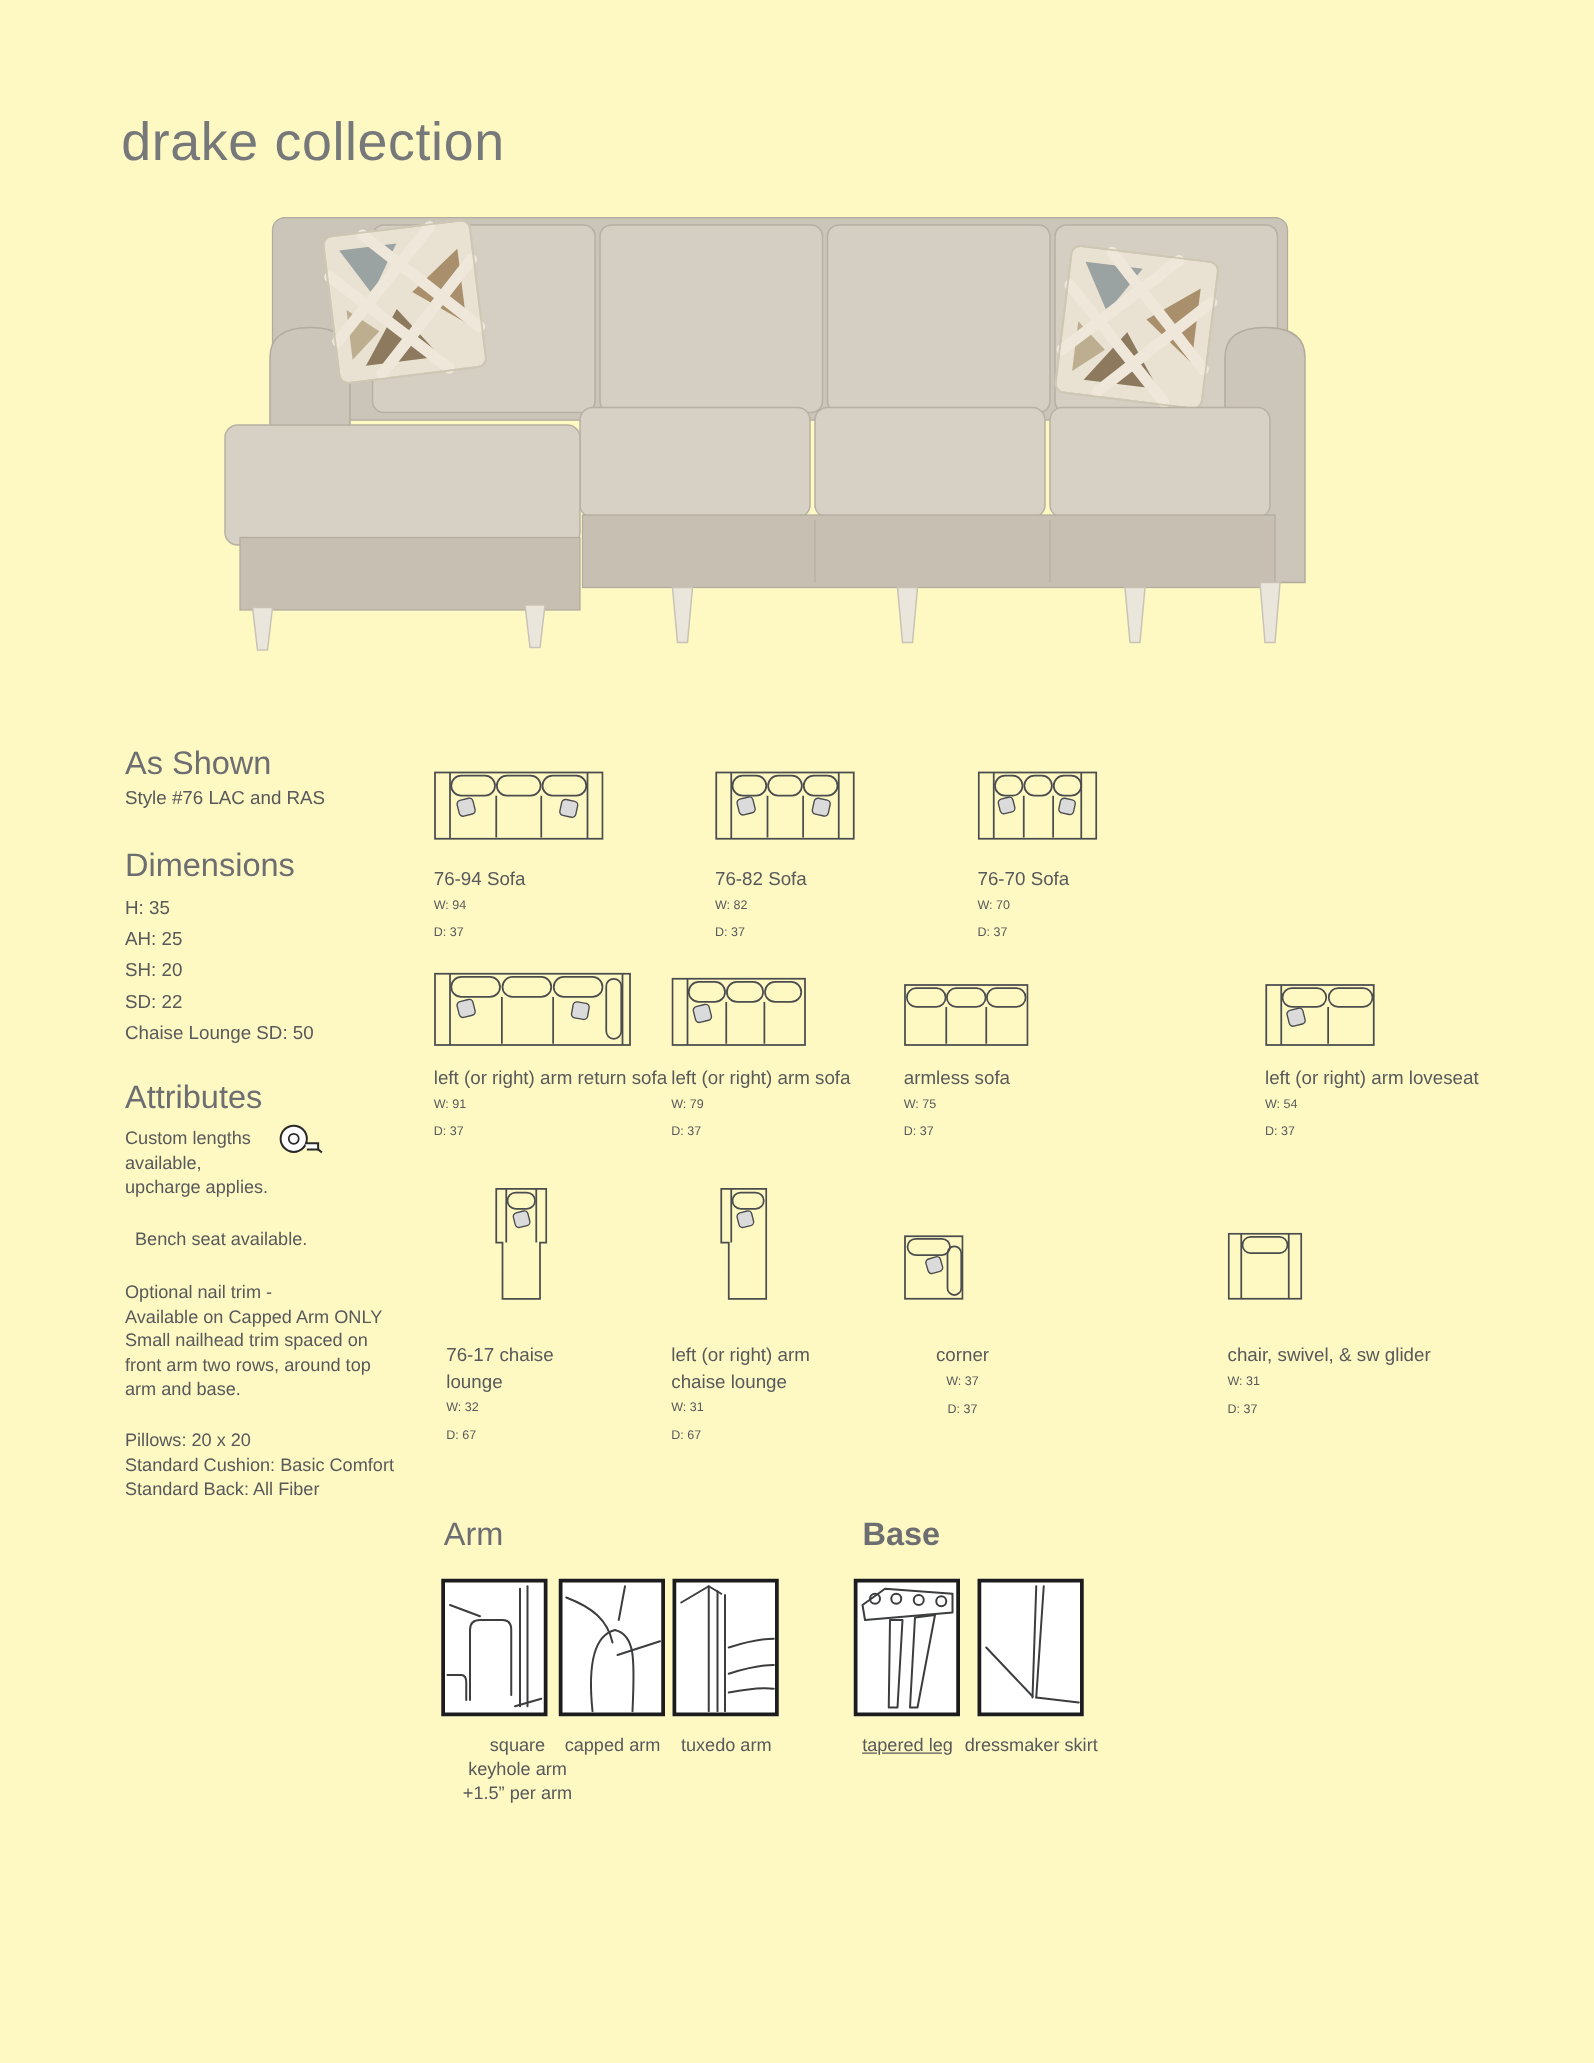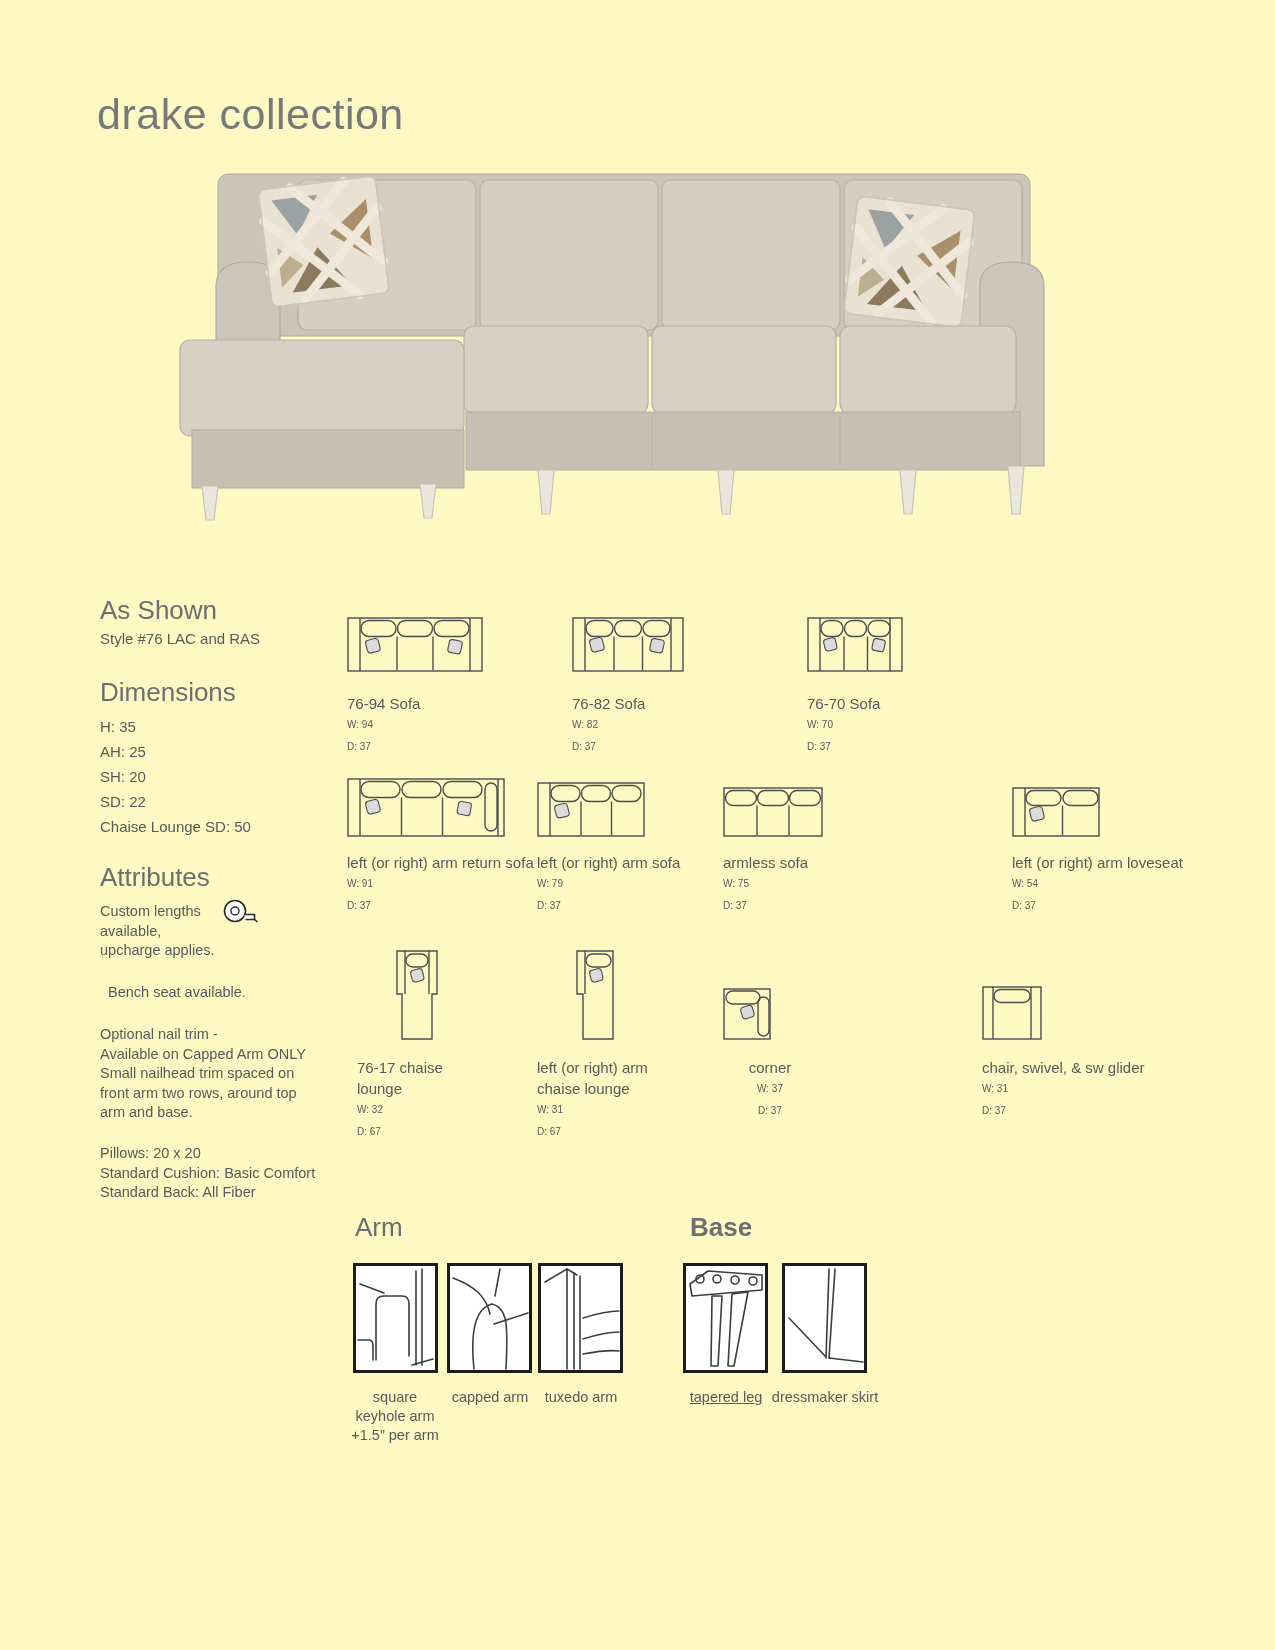--- a/index.html
+++ b/index.html
@@ -10,21 +10,21 @@
   .h2{font-size:26px;color:#6d6e71;}
   .styleline{font-size:15px;}
   .dimline{font-size:15px;line-height:25px;}
   .note{font-size:14.5px;line-height:19.5px;white-space:pre-line;width:235px;}
   .cell{position:absolute;}
   .dia{display:flex;align-items:flex-end;}
   .pname{font-size:15px;line-height:21px;white-space:pre-line;}
   .pdim{font-size:10px;line-height:22px;}
   .r1 .pname{margin-top:20px;}
   .r2 .pname{margin-top:14px;}
-  .r3 .pname{margin-top:17px;}
+  .r3 .pname{margin-top:34px;}
   .thumb{position:absolute;width:79px;height:104px;border:3px solid #1c1c1c;background:#fff;}
   .cap{position:absolute;width:140px;font-size:14.5px;line-height:19px;text-align:center;white-space:pre-line;}
   .ln{fill:none;stroke:#4b4c4e;stroke-width:1.4;}
   .pw{fill:#dbdbdb;stroke:#4b4c4e;stroke-width:1.1;}
   .art{fill:none;stroke:#3c3d3f;stroke-width:1.6;stroke-linecap:round;stroke-linejoin:round;}
   .ctr{margin:0 auto;}
 </style>
 </head>
 <body>
 
@@ -155,21 +155,21 @@
           <line class="ln" x1="70.5" y1="21.5" x2="70.5" y2="55"></line>
         <rect class="pw" width="13" height="13" rx="3" transform="translate(17,25) rotate(-14)"></rect>
         <rect class="pw" width="13" height="13" rx="3" transform="translate(80,23) rotate(12)"></rect>
       </svg>
     </div>
     <div class="pname">76-82 Sofa</div>
     <div class="pdim">W: 82</div>
     <div class="pdim">D: 37</div>
   </div>
 
-  <div class="cell r1" style="left:782px;top:585px;width:200px;margin-left:25px;">
+  <div class="cell r1" style="left:782px;top:585px;width:200px;">
     <div class="dia" style="height:88px;">
       <svg width="96" height="58" viewBox="0 0 96 58">
         <rect class="ln" x="1" y="3" width="94" height="53"></rect>
         <line class="ln" x1="13" y1="3" x2="13" y2="56"></line>
           <line class="ln" x1="83" y1="3" x2="83" y2="56"></line>
         <rect class="ln" x="14" y="5.5" width="22" height="16" rx="8"></rect>
         <rect class="ln" x="37.5" y="5.5" width="22" height="16" rx="8"></rect>
         <rect class="ln" x="61" y="5.5" width="22" height="16" rx="8"></rect>
         <line class="ln" x1="37" y1="21.5" x2="37" y2="55"></line>
           <line class="ln" x1="60.5" y1="21.5" x2="60.5" y2="55"></line>
@@ -358,21 +358,21 @@
   </div>
   <div class="thumb" style="left:782px;top:1263px;">
     <svg width="79" height="104" viewBox="0 0 79 104">
       <path class="art" d="M44 3 L41 92"></path>
       <path class="art" d="M50 3 L44 92"></path>
       <path class="art" d="M4 52 L41 91"></path>
       <path class="art" d="M44 92 L78 96"></path>
     </svg>
   </div>
 
-  <div class="cap" style="left:325px;top:1388px;">square
+  <div class="cap" style="left:344px;top:1388px;">square
 keyhole arm
 +1.5” per arm</div>
   <div class="cap" style="left:420px;top:1388px;">capped arm</div>
   <div class="cap" style="left:511px;top:1388px;">tuxedo arm</div>
   <div class="cap" style="left:656px;top:1388px;text-decoration:underline;">tapered leg</div>
   <div class="cap" style="left:755px;top:1388px;">dressmaker skirt</div>
 
 </div>
 
 </body></html>

